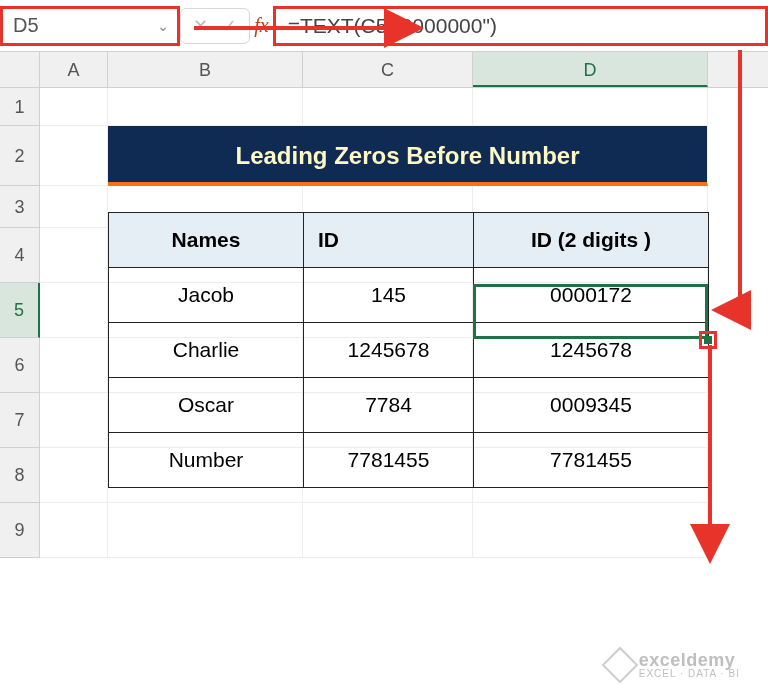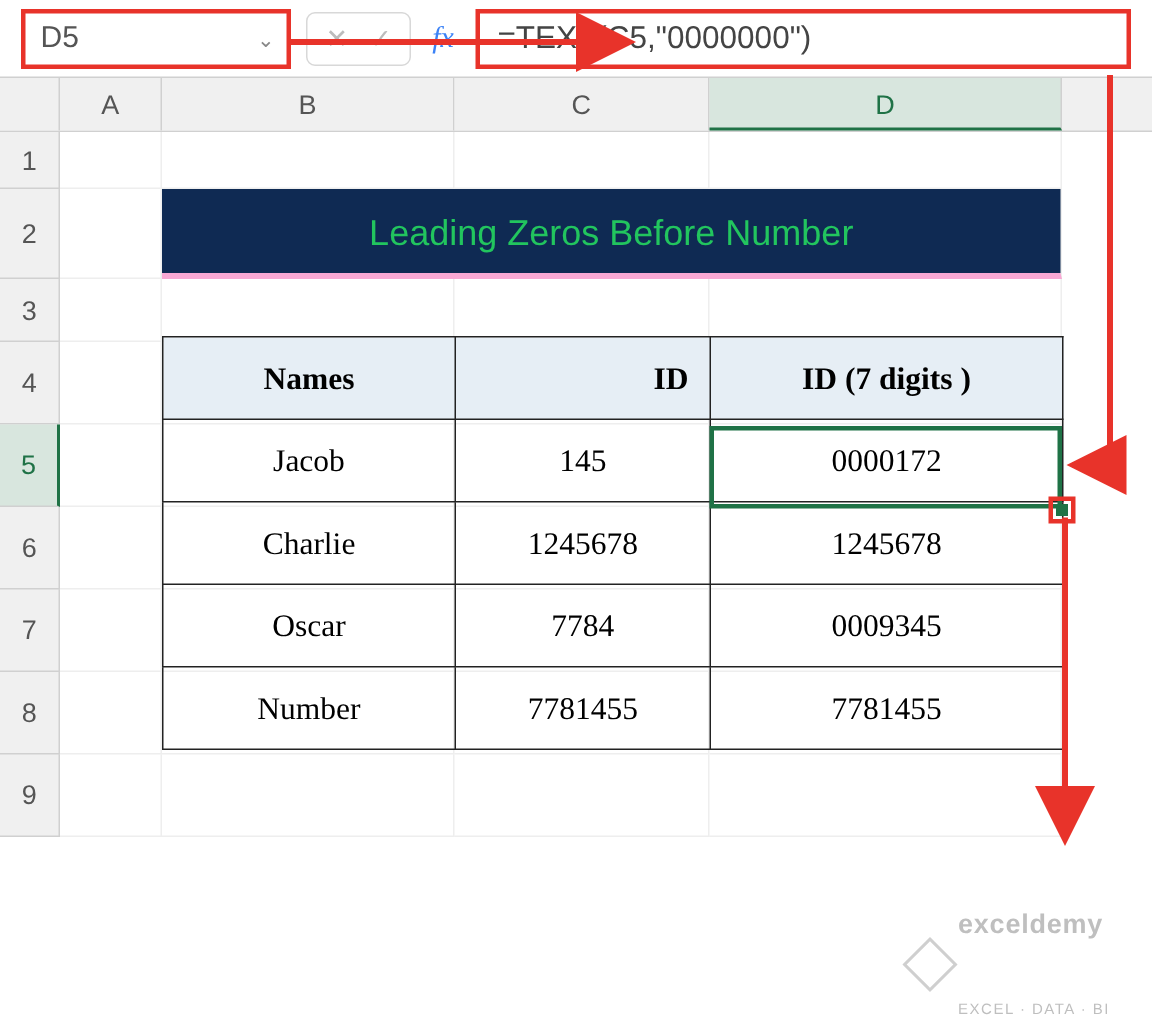--- a/index.html
+++ b/index.html
@@ -9,22 +9,22 @@
     background: #fff;
     width: 768px;
     height: 685px;
     position: relative;
     overflow: hidden;
   }
   .formula-bar {
     display: flex;
     align-items: center;
     height: 52px;
-    padding: 6px 14px;
-    gap: 10px;
+    padding: 6px 0;
+    gap: 0;
     border-bottom: 1px solid #d0d0d0;
     background: #fff;
   }
   .name-box {
     width: 180px;
     height: 40px;
     border: 3px solid #e8332a;
     display: flex;
     align-items: center;
     padding: 0 10px;
@@ -46,21 +46,21 @@
     padding: 0 12px;
     height: 36px;
     border: 1px solid #d8d8d8;
     border-radius: 6px;
     color: #bcbcbc;
     font-size: 18px;
   }
   .fx-label {
     font-style: italic;
     font-family: "Times New Roman", serif;
-    color: #3b82f6;
+    color: #c2410c;
     font-size: 20px;
     padding: 0 4px;
   }
   .formula-input {
     flex: 1;
     height: 40px;
     border: 3px solid #e8332a;
     display: flex;
     align-items: center;
     padding: 0 12px;
@@ -130,33 +130,32 @@
   }
   .row.r1 { height: 38px; }
   .row.r2 { height: 60px; }
   .row.r3 { height: 42px; }
   .cell {
     border-right: 1px solid #eeeeee;
     border-bottom: 1px solid #eeeeee;
   }
   .title-cell {
     background: #0f2a53;
-    color: #22c55e;
-    font-weight: 400;
+    color: #fef9c3;
+    font-weight: 700;
     font-size: 24px;
     text-align: center;
     line-height: 60px;
-    border-bottom: 4px solid #f9a8d4;
+    border-bottom: 4px solid #f97316;
   }
   .data-table {
     position: absolute;
     left: 68px;
-    top: 136px;
+    top: 124px;
     border-collapse: collapse;
-    font-family: Liberation Serif, serif;
   }
   .data-table th, .data-table td {
     border: 1.5px solid #222;
     height: 55px;
     font-size: 21px;
     padding: 0 14px;
   }
   .data-table th {
     background: #e6eef5;
     font-weight: 700;
@@ -199,21 +198,21 @@
     gap: 6px;
     color: #bfbfbf;
     font-size: 14px;
   }
   .watermark .wicon {
     width: 26px; height: 26px;
     border: 2px solid #cfcfcf;
     transform: rotate(45deg);
     position: relative;
   }
-  .watermark .wtxt { display: flex; flex-direction: column; line-height: 1; gap: 44px; }
+  .watermark .wtxt { display: flex; flex-direction: column; line-height: 1; }
   .watermark .wtxt .l1 { font-size: 18px; font-weight: 600; letter-spacing: 0.5px; }
   .watermark .wtxt .l2 { font-size: 10px; letter-spacing: 1px; }
 </style>
 </head>
 <body>
 
 <div class="formula-bar">
   <div class="name-box">
     <span>D5</span>
     <span class="chev">⌄</span>
@@ -301,22 +300,22 @@
         <div class="cell cA"></div>
         <div class="cell cB"></div>
         <div class="cell cC"></div>
         <div class="cell cD"></div>
       </div>
 
     <table class="data-table">
       <tbody>
           <tr>
         <th class="col-b">Names</th>
-        <th class="col-c" style="text-align:right">ID</th>
-        <th class="col-d">ID (7 digits )</th>
+        <th class="col-c" style="text-align:left">ID</th>
+        <th class="col-d">ID (2 digits )</th>
       </tr>
       <tr>
         <td class="col-b">Jacob</td>
         <td class="col-c">145</td>
         <td class="col-d">0000172</td>
       </tr>
       <tr>
         <td class="col-b">Charlie</td>
         <td class="col-c">1245678</td>
         <td class="col-d">1245678</td>

